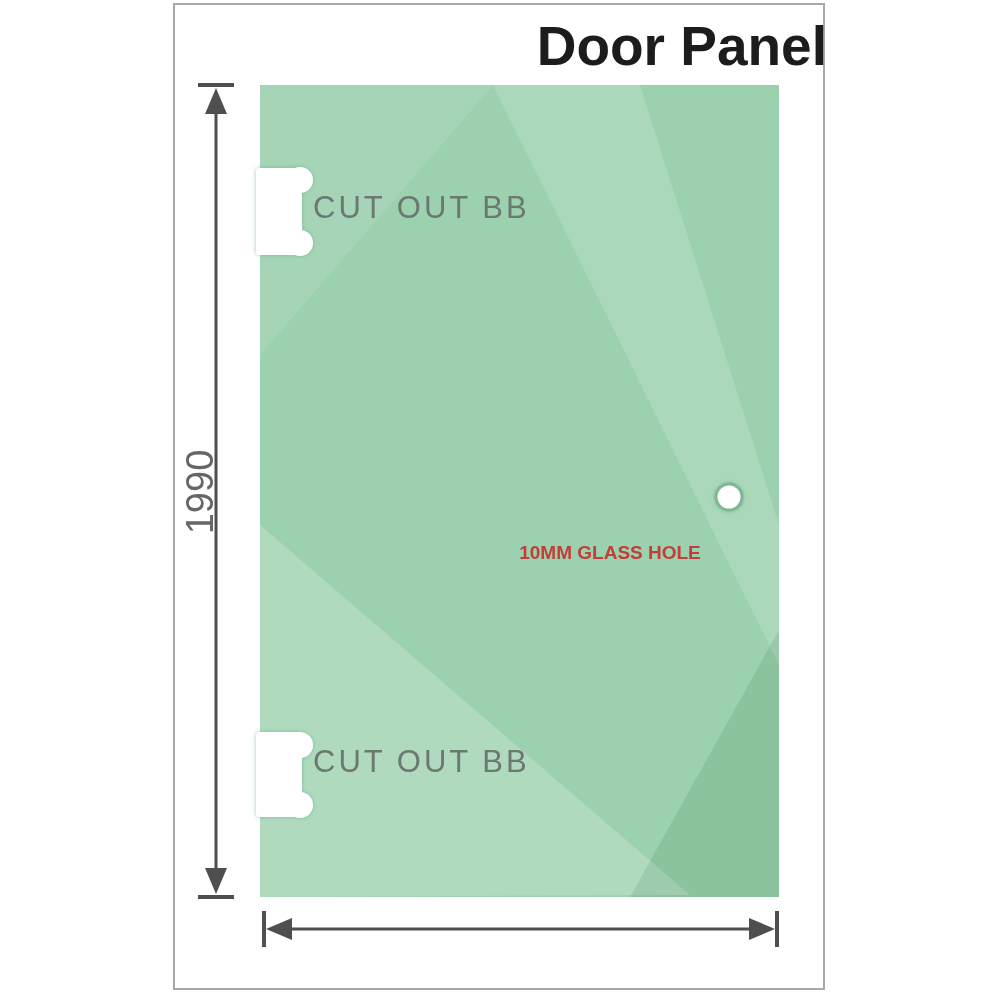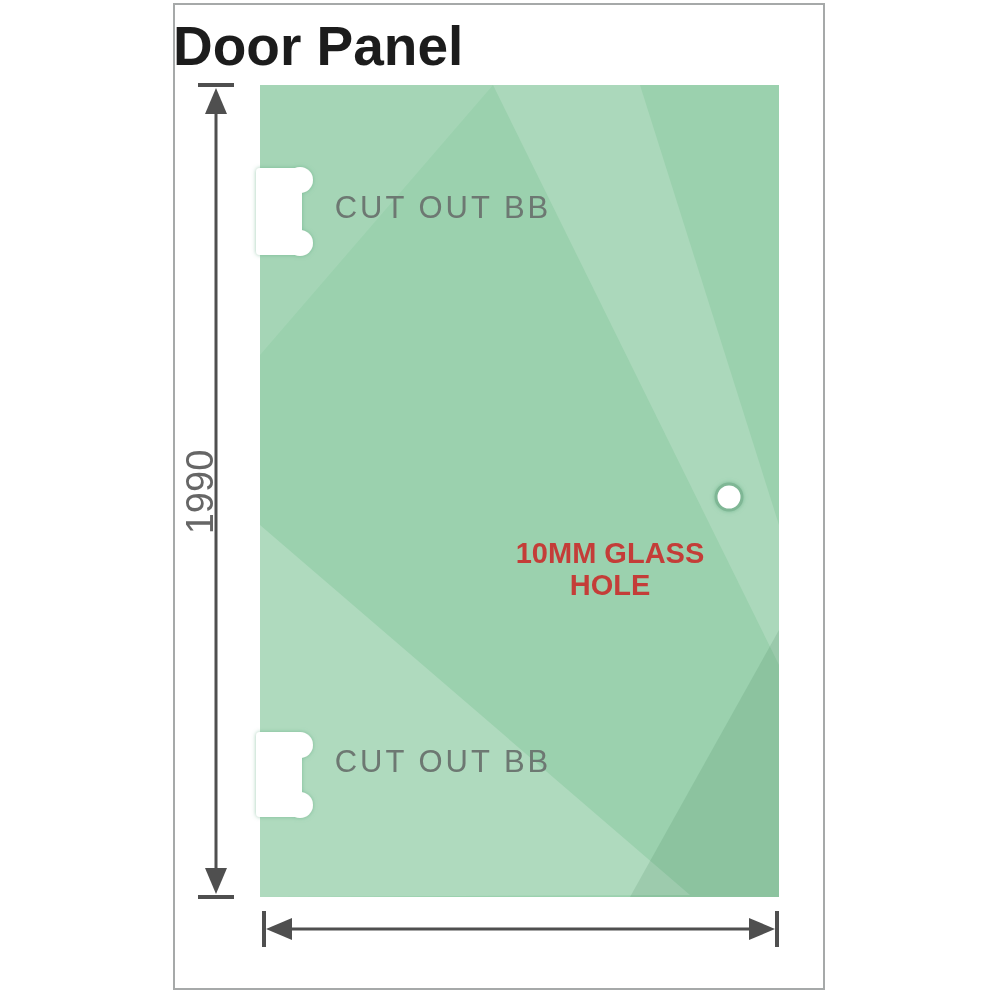--- a/index.html
+++ b/index.html
@@ -2,29 +2,29 @@
 <html><head>
 <meta charset="utf-8">
 <style>
   html,body{margin:0;padding:0;background:#ffffff;}
   body{width:1000px;height:1000px;position:relative;overflow:hidden;
        font-family:"Liberation Sans", sans-serif;}
   .stage{position:absolute;left:0;top:0;width:1000px;height:1000px;background:#fff;}
   .frame{position:absolute;left:173px;top:3px;width:652px;height:987px;
          border:2px solid #a6a9a9;background:#ffffff;box-sizing:border-box;}
   .title{position:absolute;left:173px;top:14px;width:654px;height:64px;
-         text-align:left;font-size:55px;font-weight:bold;color:#1c1c1c;
+         text-align:right;font-size:55px;font-weight:bold;color:#1c1c1c;
          letter-spacing:0px;line-height:64px;}
   svg.diagram{position:absolute;left:0;top:0;width:1000px;height:1000px;}
-  .cutout-label{position:absolute;width:260px;text-align:center;
+  .cutout-label{position:absolute;width:260px;text-align:left;
         font-size:31px;letter-spacing:3px;color:#6d7872;line-height:34px;font-weight:400;}
   .cutout-label.top{left:313px;top:191px;}
   .cutout-label.bottom{left:313px;top:745px;}
   .hole-label{position:absolute;left:488px;top:537px;width:244px;text-align:center;
-        font-size:29px;font-weight:bold;color:#c43d38;line-height:32px;letter-spacing:0px;}
+        font-size:19px;font-weight:bold;color:#c43d38;line-height:32px;letter-spacing:0px;}
   .dim-label{color:#666666;font-size:38px;line-height:40px;}
   .dim-height{position:absolute;left:200px;top:492px;width:0;height:0;}
   .dim-height span{display:inline-block;white-space:nowrap;
         transform:translate(-50%,-50%) rotate(-90deg);}
   .dim-width{position:absolute;left:330px;top:934px;width:200px;text-align:center;}
 </style>
 </head>
 <body>
 
 <div class="stage">

